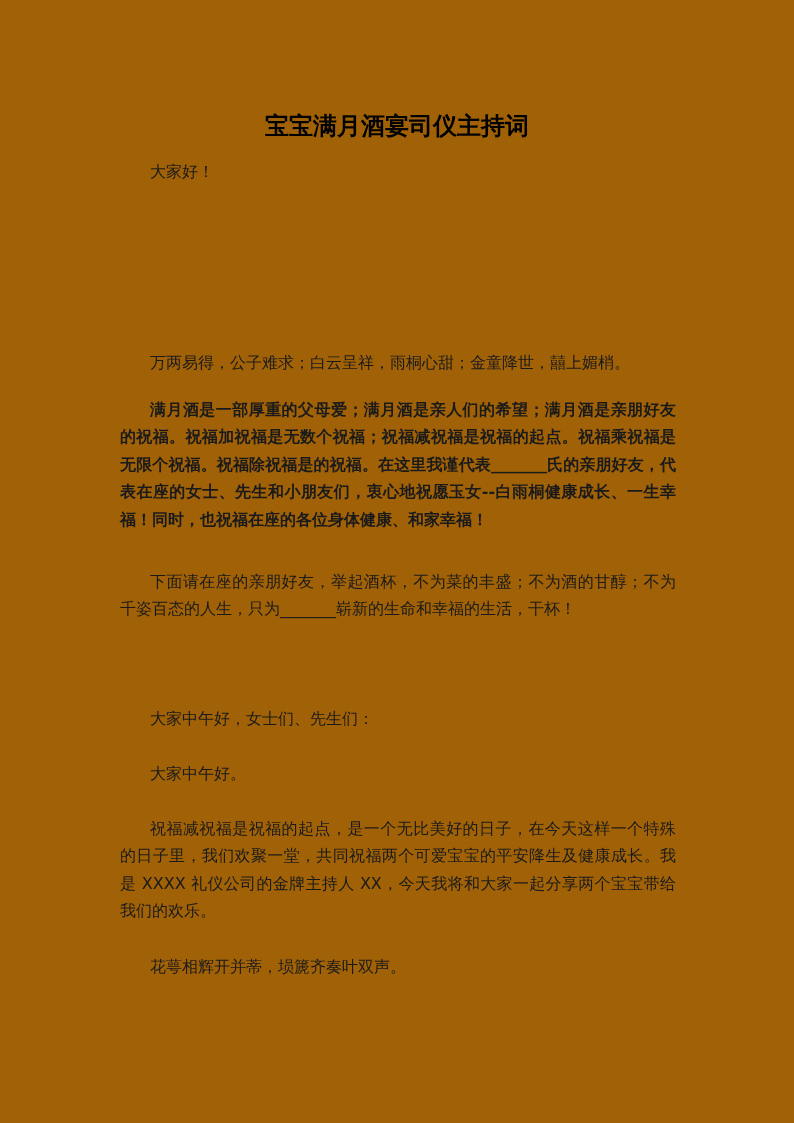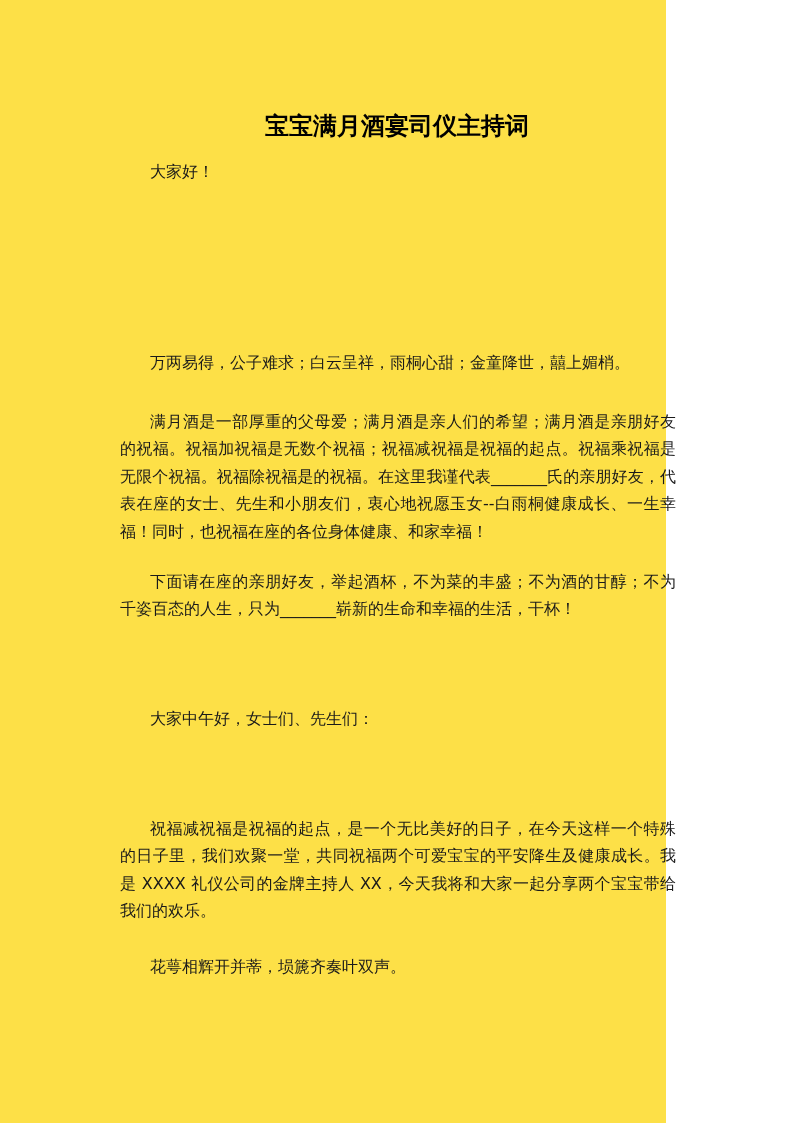--- a/index.html
+++ b/index.html
@@ -1,29 +1,30 @@
 <!DOCTYPE html>
 <html><head>
 <meta charset="utf-8">
 <style>
   html, body { margin: 0; padding: 0; background: #ffffff; }
   body { width: 794px; height: 1123px; position: relative; overflow: hidden;
          font-family: "DejaVu Sans", "Liberation Sans", sans-serif; color: #1a1a1a; }
-  .page { position: absolute; left: 0; top: 0; width: 666px; height: 1123px; background: #fde047; }
+  .page { position: absolute; left: 0; top: 0; width: 794px; height: 1123px; background: #a16207; }
   .title { position: absolute; left: 0; top: 108px; width: 794px; text-align: center;
            font-size: 24px; font-weight: bold; color: #000; letter-spacing: 0px; line-height: 36px; margin: 0; }
   .para { position: absolute; left: 120px; width: 556px; font-size: 16px; line-height: 27.4px;
           margin: 0; text-indent: 30px; text-align: justify; text-justify: inter-character; }
 </style>
 </head>
 <body>
 
 <div class="page">
   <h1 class="title">宝宝满月酒宴司仪主持词</h1>
 
   <p class="para" style="top:158px;">大家好！</p>
   <p class="para" style="top:349px;">万两易得，公子难求；白云呈祥，雨桐心甜；金童降世，囍上媚梢。</p>
-  <p class="para" style="top:408px;">满月酒是一部厚重的父母爱；满月酒是亲人们的希望；满月酒是亲朋好友的祝福。祝福加祝福是无数个祝福；祝福减祝福是祝福的起点。祝福乘祝福是无限个祝福。祝福除祝福是的祝福。在这里我谨代表_______氏的亲朋好友，代表在座的女士、先生和小朋友们，衷心地祝愿玉女--白雨桐健康成长、一生幸福！同时，也祝福在座的各位身体健康、和家幸福！</p>
+  <p class="para" style="top:396px;font-weight:bold;">满月酒是一部厚重的父母爱；满月酒是亲人们的希望；满月酒是亲朋好友的祝福。祝福加祝福是无数个祝福；祝福减祝福是祝福的起点。祝福乘祝福是无限个祝福。祝福除祝福是的祝福。在这里我谨代表_______氏的亲朋好友，代表在座的女士、先生和小朋友们，衷心地祝愿玉女--白雨桐健康成长、一生幸福！同时，也祝福在座的各位身体健康、和家幸福！</p>
   <p class="para" style="top:568px;">下面请在座的亲朋好友，举起酒杯，不为菜的丰盛；不为酒的甘醇；不为千姿百态的人生，只为_______崭新的生命和幸福的生活，干杯！</p>
   <p class="para" style="top:705px;">大家中午好，女士们、先生们：</p>
+  <p class="para" style="top:760px;">大家中午好。</p>
   <p class="para" style="top:815px;">祝福减祝福是祝福的起点，是一个无比美好的日子，在今天这样一个特殊的日子里，我们欢聚一堂，共同祝福两个可爱宝宝的平安降生及健康成长。我是 XXXX 礼仪公司的金牌主持人 XX，今天我将和大家一起分享两个宝宝带给我们的欢乐。</p>
   <p class="para" style="top:953px;">花萼相辉开并蒂，埙篪齐奏叶双声。</p>
 </div>
 
 </body></html>

